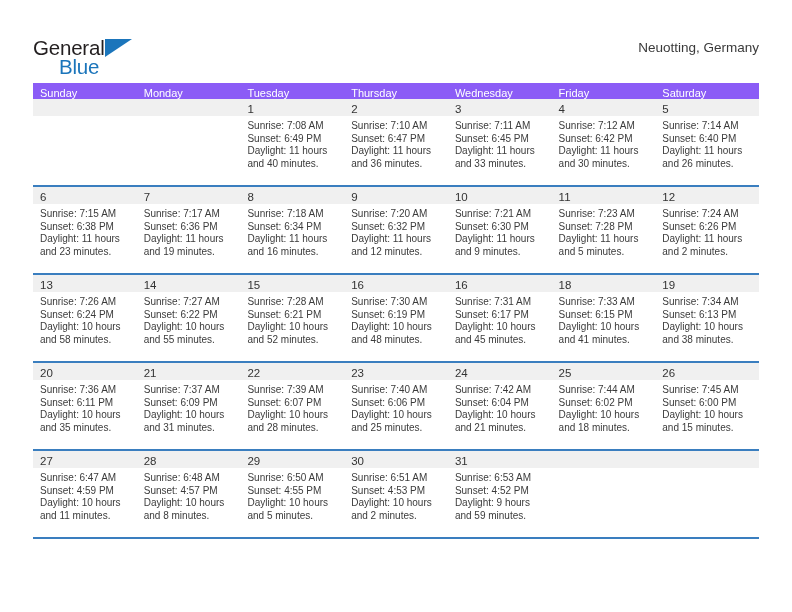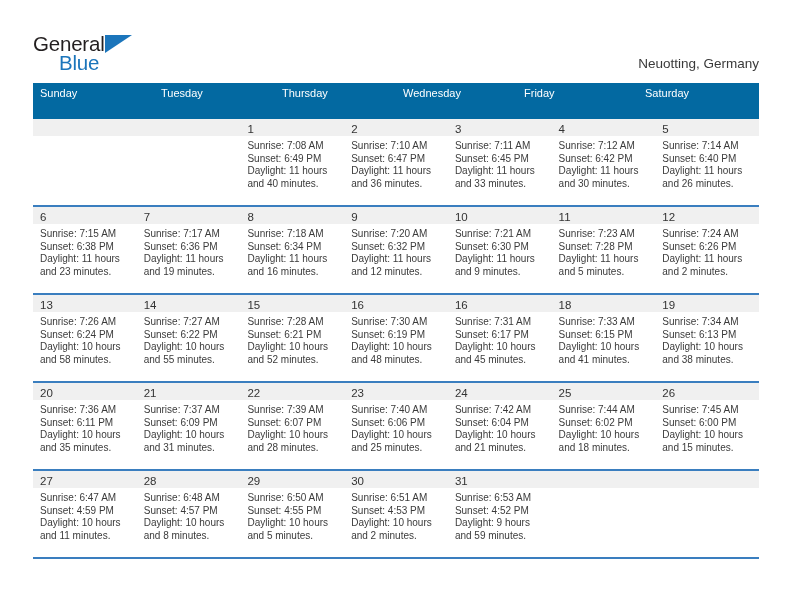--- a/index.html
+++ b/index.html
@@ -19,23 +19,23 @@
     position: relative;
     width: 792px;
     height: 612px;
     box-sizing: border-box;
     padding: 0 33px;
   }
 
   
   .masthead {
     display: flex;
-    align-items: flex-end;
+    align-items: flex-start;
     justify-content: space-between;
-    padding-top: 17px;
+    padding-top: 34px;
     height: 74px;
     box-sizing: border-box;
   }
   .brand {
     position: relative;
     width: 120px;
     padding-top: 3px;
   }
   .brand-top {
     position: relative;
@@ -72,34 +72,34 @@
     line-height: 31px;
     color: #3a3a3a;
     font-weight: normal;
     letter-spacing: 0.1px;
     white-space: nowrap;
   }
   .cal-subtitle {
     font-size: 13.5px;
     line-height: 20px;
     color: #3a3a3a;
-    margin-top: 16px;
+    margin-top: 4px;
     white-space: nowrap;
   }
 
   
   .calendar {
     position: relative;
     width: 726px;
     margin-top: 9px;
   }
   .dow-row {
     display: flex;
-    background: #0369a1;
-    height: 36px;
+    background: #8b5cf6;
+    height: 16px;
   }
   .dow {
     flex: 1 1 0;
     color: #ffffff;
     font-size: 11px;
     line-height: 20px;
     padding-left: 7px;
     box-sizing: border-box;
     white-space: nowrap;
   }
@@ -155,20 +155,21 @@
     </div>
     <div class="titles">
       <div class="cal-subtitle">Neuotting, Germany</div>
     </div>
   </div>
 
   <div class="calendar">
 
     <div class="dow-row">
       <div class="dow">Sunday</div>
+      <div class="dow">Monday</div>
       <div class="dow">Tuesday</div>
       <div class="dow">Thursday</div>
       <div class="dow">Wednesday</div>
       <div class="dow">Friday</div>
       <div class="dow">Saturday</div>
     </div>
 
     <div class="week">
       <div class="day empty">
         <div class="num-band"><span class="num"></span></div>

